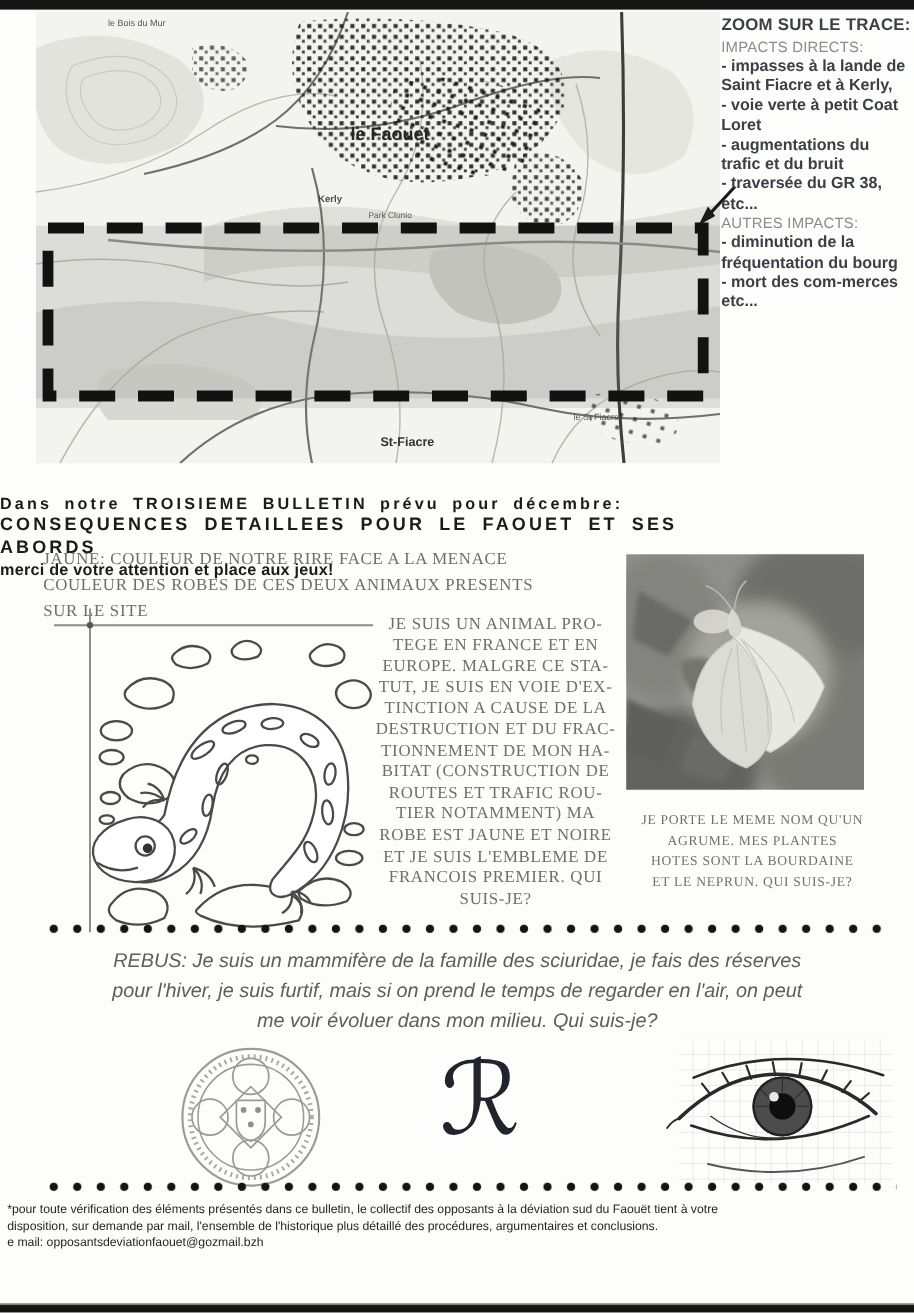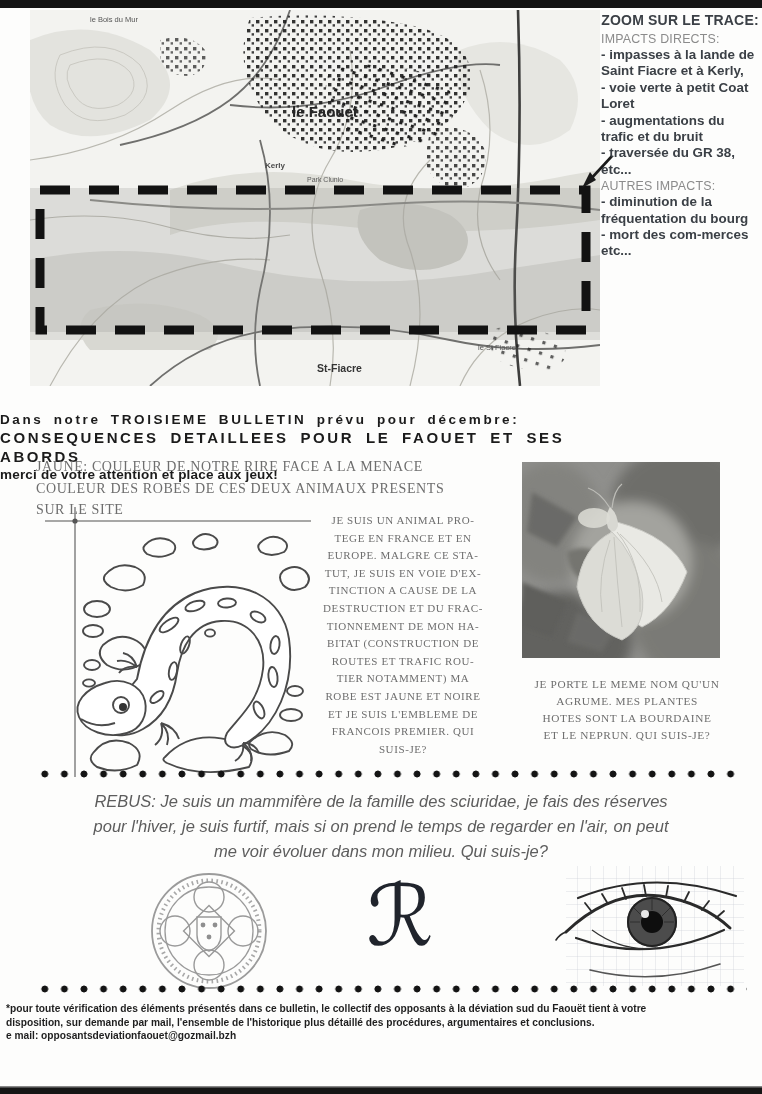--- a/index.html
+++ b/index.html
@@ -21,21 +21,21 @@
 
   
   .heading{position:absolute;left:0;top:391px;width:616px;color:#1b1b1b;margin-top:20px;}
   .h-line1{font-weight:bold;font-size:13.5px;letter-spacing:2.6px;word-spacing:4px;line-height:17px;}
   .h-line2{font-weight:bold;font-size:15px;letter-spacing:2.6px;word-spacing:5px;line-height:19px;}
   .h-line3{font-weight:bold;font-size:13.5px;line-height:17px;letter-spacing:.2px;}
 
   
   .hand{font-family:Liberation Serif, serif;color:#6e6e6e;letter-spacing:.6px;}
   .jaune{position:absolute;left:36px;top:456px;width:480px;font-size:14px;line-height:21.5px;white-space:pre-line;}
-  .riddle{position:absolute;left:294px;top:512px;width:218px;font-size:11px;line-height:17.6px;
+  .riddle{position:absolute;left:304px;top:512px;width:218px;font-size:14px;line-height:17.6px;
           text-align:center;white-space:pre-line;}
   .caption{position:absolute;left:510px;top:676px;width:234px;font-size:11.3px;line-height:17px;
            text-align:center;white-space:pre-line;}
 
   
   .salamander{position:absolute;left:45px;top:505px;width:266px;height:272px;}
   .butterfly{position:absolute;left:522px;top:462px;width:198px;height:196px;background:#9a9a97;}
   .seal{position:absolute;left:149px;top:871px;width:120px;height:120px;}
   .rletter{position:absolute;left:340px;top:866px;width:120px;height:110px;text-align:center;
            font-family:"DejaVu Sans","DejaVu Serif",serif;font-size:84px;line-height:100px;color:#20242c;}
@@ -46,21 +46,21 @@
         background-size:19.6px 10px;background-repeat:repeat-x;background-position:left center;}
   .dots1{left:35px;top:769px;width:707px;}
   .dots2{left:35px;top:984px;width:712px;}
 
   
   .rebus{position:absolute;left:10px;top:789px;width:742px;text-align:center;
          font-family:Liberation Sans, sans-serif;font-style:italic;color:#5d5d5d;
          font-size:16.5px;line-height:25px;white-space:pre-line;}
 
   
-  .footer{position:absolute;left:6px;top:1002px;width:752px;font-weight:bold;font-size:10.2px;
+  .footer{position:absolute;left:6px;top:1002px;width:752px;font-weight:normal;font-size:10.2px;
           line-height:13.6px;color:#1f1f1f;white-space:pre-line;}
 </style>
 </head>
 <body>
 
 <div class="page">
   <div class="bar top"></div>
 
   <div class="map-wrap">
     <svg width="570" height="376" viewBox="0 0 570 376">

